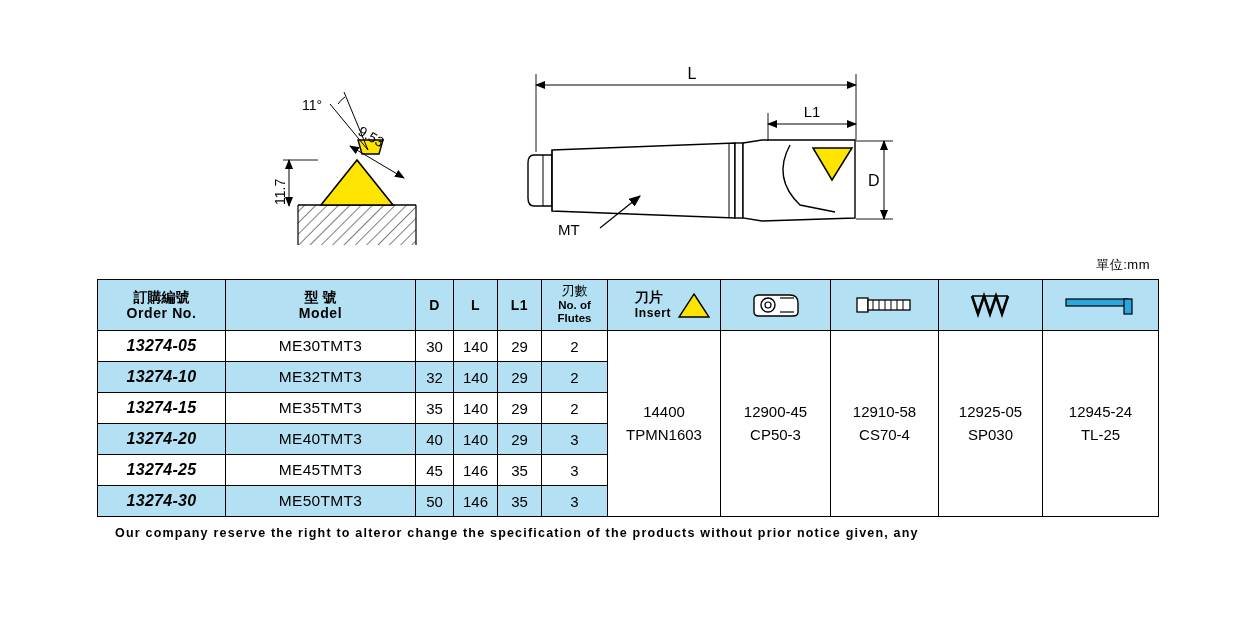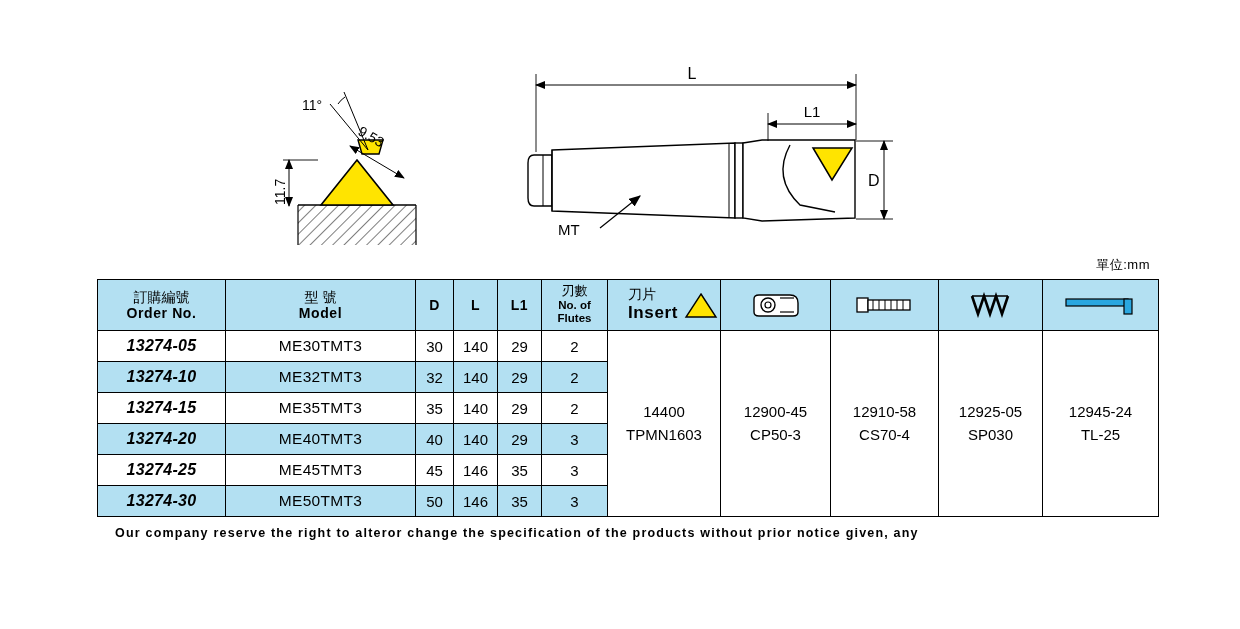--- a/index.html
+++ b/index.html
@@ -47,21 +47,21 @@
     vertical-align: middle;
     font-size: 15px;
     padding: 0;
   }
   #spec-table thead th {
     background: #b3e0f2;
     height: 50px;
     font-weight: normal;
     line-height: 1.15;
   }
-  .hdr-cn { font-size: 14px; }
+  .hdr-cn { font-size: 14px; font-weight: bold; }
   .hdr-en { font-size: 14px; font-weight: bold; letter-spacing: 0.6px; }
   .hdr-small { font-size: 11.5px; line-height: 1.15; font-weight: bold;}
   .hdr-small .cn { font-weight: normal; font-size: 13px; }
 
   #spec-table tbody tr { height: 31px; }
   #spec-table tbody tr.alt td { background: #b3e0f2; }
   #spec-table tbody td.order {
     font-style: italic;
     font-weight: bold;
     font-size: 16px;
@@ -222,21 +222,21 @@
       <th>
         <div class="hdr-small">
           <span class="cn">刃數</span><br>
           <span>No. of Flutes</span>
         </div>
       </th>
       <th>
         <div style="display:flex;align-items:center;justify-content:center;gap:6px;">
           <div style="text-align:left;line-height:1.2;margin-left:18px;">
             <div class="hdr-cn">刀片</div>
-            <div class="hdr-en" style="font-size:17px;text-align:center;">Insert</div>
+            <div class="hdr-en" style="font-size:12px;text-align:center;">Insert</div>
           </div>
           <span class="icon-cell">
             <svg width="34" height="28" viewBox="0 0 34 28">
                 <polygon points="17,3 32,26 2,26" fill="#ffe400" stroke="#000" stroke-width="1.4"></polygon>
               </svg>
           </span>
         </div>
       </th>
       <th>
         <span class="icon-cell">

